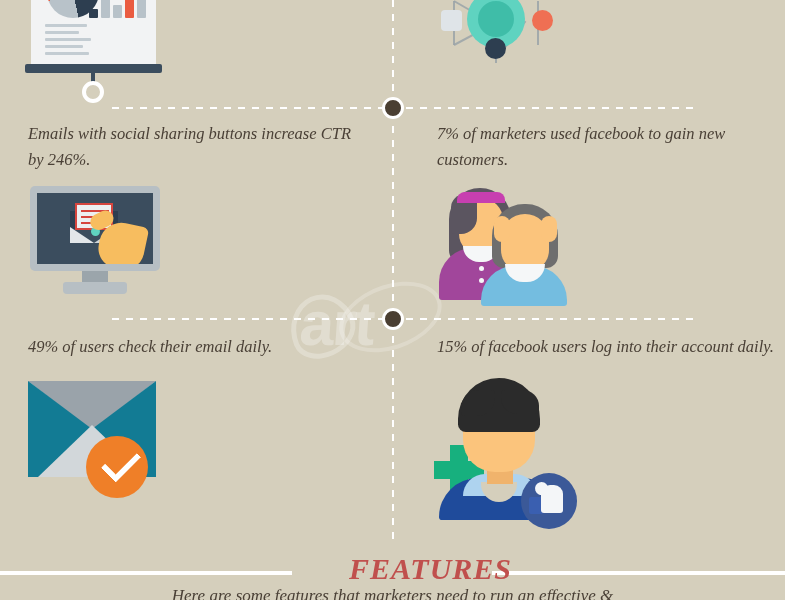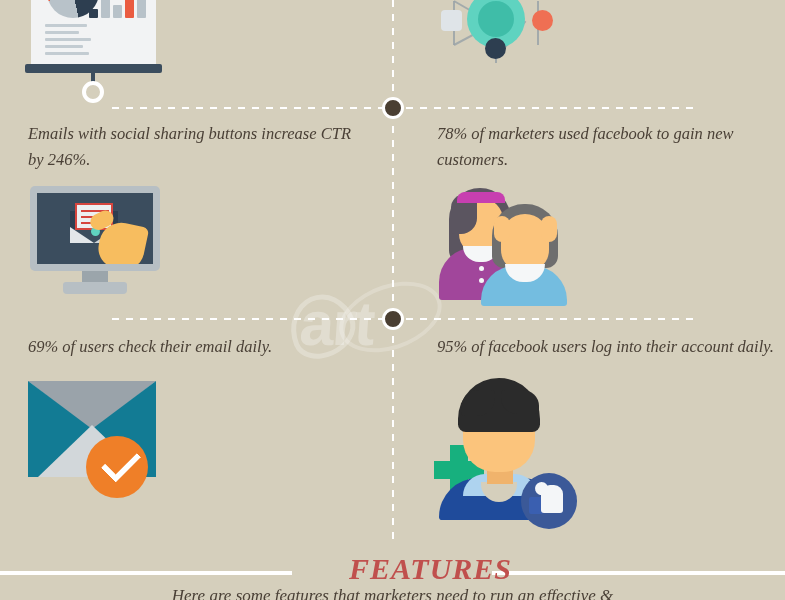--- a/index.html
+++ b/index.html
@@ -309,22 +309,22 @@
     <div class="m-fringeL"></div>
     <div class="m-fringeR"></div>
     <div class="fb-circle">
       <div class="fb-cuff"></div>
       <div class="fb-thumb"></div>
       <div class="fb-thumbtip"></div>
     </div>
   </div>
 
   <div class="stat s1">Emails with social sharing buttons increase CTR by 246%.</div>
-  <div class="stat s2">78% of marketers used facebook to gain new customers.</div>
-  <div class="stat s3">69% of users check their email daily.</div>
-  <div class="stat s4">95% of facebook users log into their account daily.</div>
+  <div class="stat s2">7% of marketers used facebook to gain new customers.</div>
+  <div class="stat s3">49% of users check their email daily.</div>
+  <div class="stat s4">15% of facebook users log into their account daily.</div>
 
   <div class="feat-rule left"></div>
   <div class="feat-rule right"></div>
   <div class="feat-title">FEATURES</div>
   <div class="feat-sub">Here are some features that marketers need to run an effective &amp;</div>
 
 </div>
 
 </body></html>

